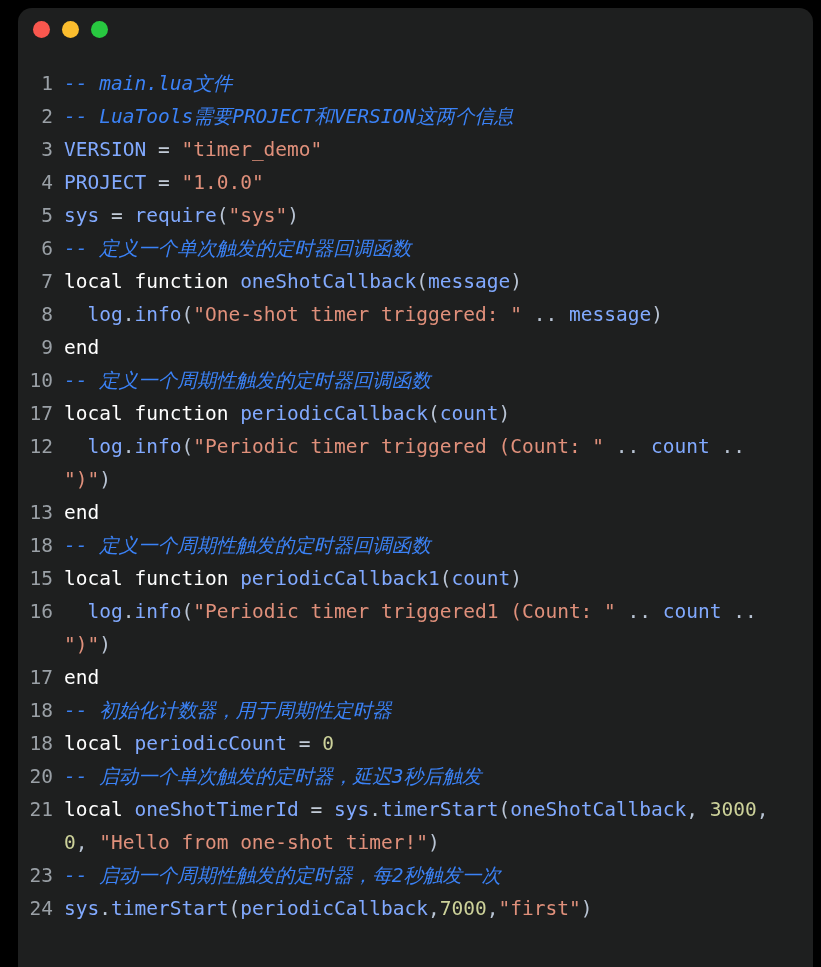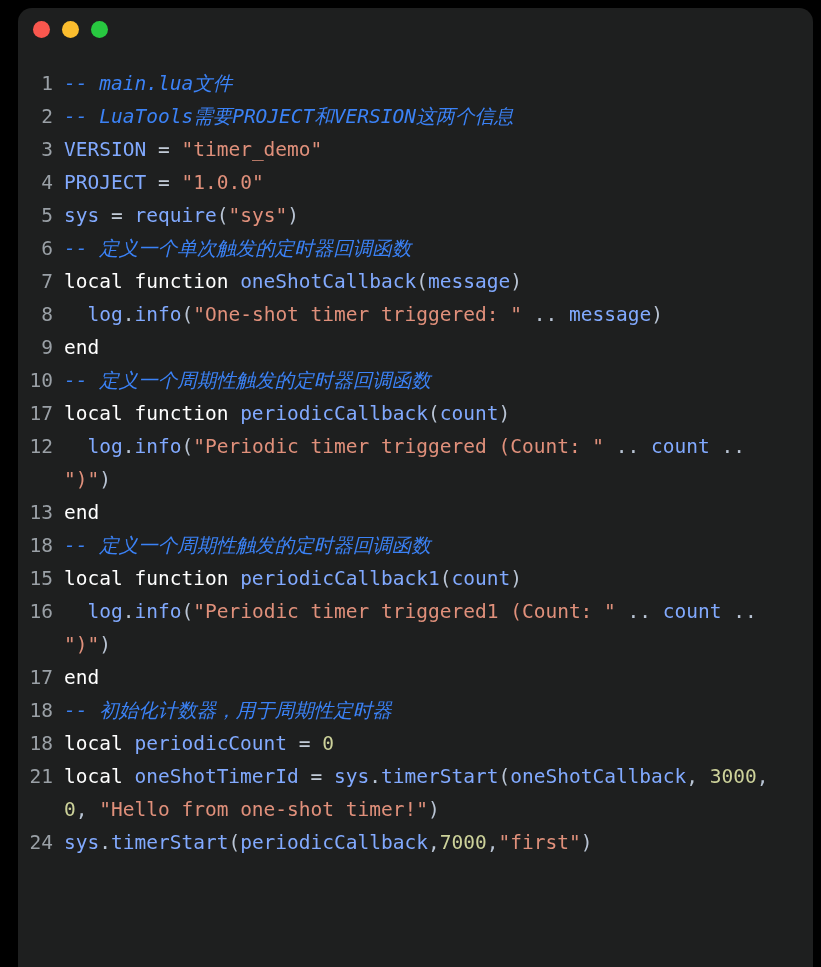--- a/index.html
+++ b/index.html
@@ -109,17 +109,19 @@
       <div class="row"><span class="ln">10</span><span class="code-text"><span class="cmt">-- 定义一个周期性触发的定时器回调函数</span></span></div>
       <div class="row"><span class="ln">17</span><span class="code-text"><span class="kw">local</span><span class="plain"> </span><span class="kw">function</span><span class="plain"> </span><span class="var">periodicCallback</span><span class="pun">(</span><span class="var">count</span><span class="pun">)</span></span></div>
       <div class="row"><span class="ln">12</span><span class="code-text"><span class="plain"> </span><span class="plain"> </span><span class="var">log</span><span class="pun">.</span><span class="var">info</span><span class="pun">(</span><span class="str">"Periodic timer triggered (Count: "</span><span class="plain"> </span><span class="pun">.</span><span class="pun">.</span><span class="plain"> </span><span class="var">count</span><span class="plain"> </span><span class="pun">.</span><span class="pun">.</span><span class="plain"> </span><span class="str">")"</span><span class="pun">)</span></span></div>
       <div class="row"><span class="ln">13</span><span class="code-text"><span class="kw">end</span></span></div>
       <div class="row"><span class="ln">18</span><span class="code-text"><span class="cmt">-- 定义一个周期性触发的定时器回调函数</span></span></div>
       <div class="row"><span class="ln">15</span><span class="code-text"><span class="kw">local</span><span class="plain"> </span><span class="kw">function</span><span class="plain"> </span><span class="var">periodicCallback1</span><span class="pun">(</span><span class="var">count</span><span class="pun">)</span></span></div>
       <div class="row"><span class="ln">16</span><span class="code-text"><span class="plain"> </span><span class="plain"> </span><span class="var">log</span><span class="pun">.</span><span class="var">info</span><span class="pun">(</span><span class="str">"Periodic timer triggered1 (Count: "</span><span class="plain"> </span><span class="pun">.</span><span class="pun">.</span><span class="plain"> </span><span class="var">count</span><span class="plain"> </span><span class="pun">.</span><span class="pun">.</span><span class="plain"> </span><span class="str">")"</span><span class="pun">)</span></span></div>
       <div class="row"><span class="ln">17</span><span class="code-text"><span class="kw">end</span></span></div>
       <div class="row"><span class="ln">18</span><span class="code-text"><span class="cmt">-- 初始化计数器，用于周期性定时器</span></span></div>
       <div class="row"><span class="ln">18</span><span class="code-text"><span class="kw">local</span><span class="plain"> </span><span class="var">periodicCount</span><span class="plain"> </span><span class="op">=</span><span class="plain"> </span><span class="num">0</span></span></div>
+      <div class="row"><span class="ln">20</span><span class="code-text"><span class="cmt">-- 启动一个单次触发的定时器，延迟3秒后触发</span></span></div>
       <div class="row"><span class="ln">21</span><span class="code-text"><span class="kw">local</span><span class="plain"> </span><span class="var">oneShotTimerId</span><span class="plain"> </span><span class="op">=</span><span class="plain"> </span><span class="var">sys</span><span class="pun">.</span><span class="var">timerStart</span><span class="pun">(</span><span class="var">oneShotCallback</span><span class="pun">,</span><span class="plain"> </span><span class="num">3000</span><span class="pun">,</span><span class="plain"> </span><span class="num">0</span><span class="pun">,</span><span class="plain"> </span><span class="str">"Hello from one-shot timer!"</span><span class="pun">)</span></span></div>
+      <div class="row"><span class="ln">23</span><span class="code-text"><span class="cmt">-- 启动一个周期性触发的定时器，每2秒触发一次</span></span></div>
       <div class="row"><span class="ln">24</span><span class="code-text"><span class="var">sys</span><span class="pun">.</span><span class="var">timerStart</span><span class="pun">(</span><span class="var">periodicCallback</span><span class="pun">,</span><span class="num">7000</span><span class="pun">,</span><span class="str">"first"</span><span class="pun">)</span></span></div>
     </div>
 
 </div>
 
 </body></html>

